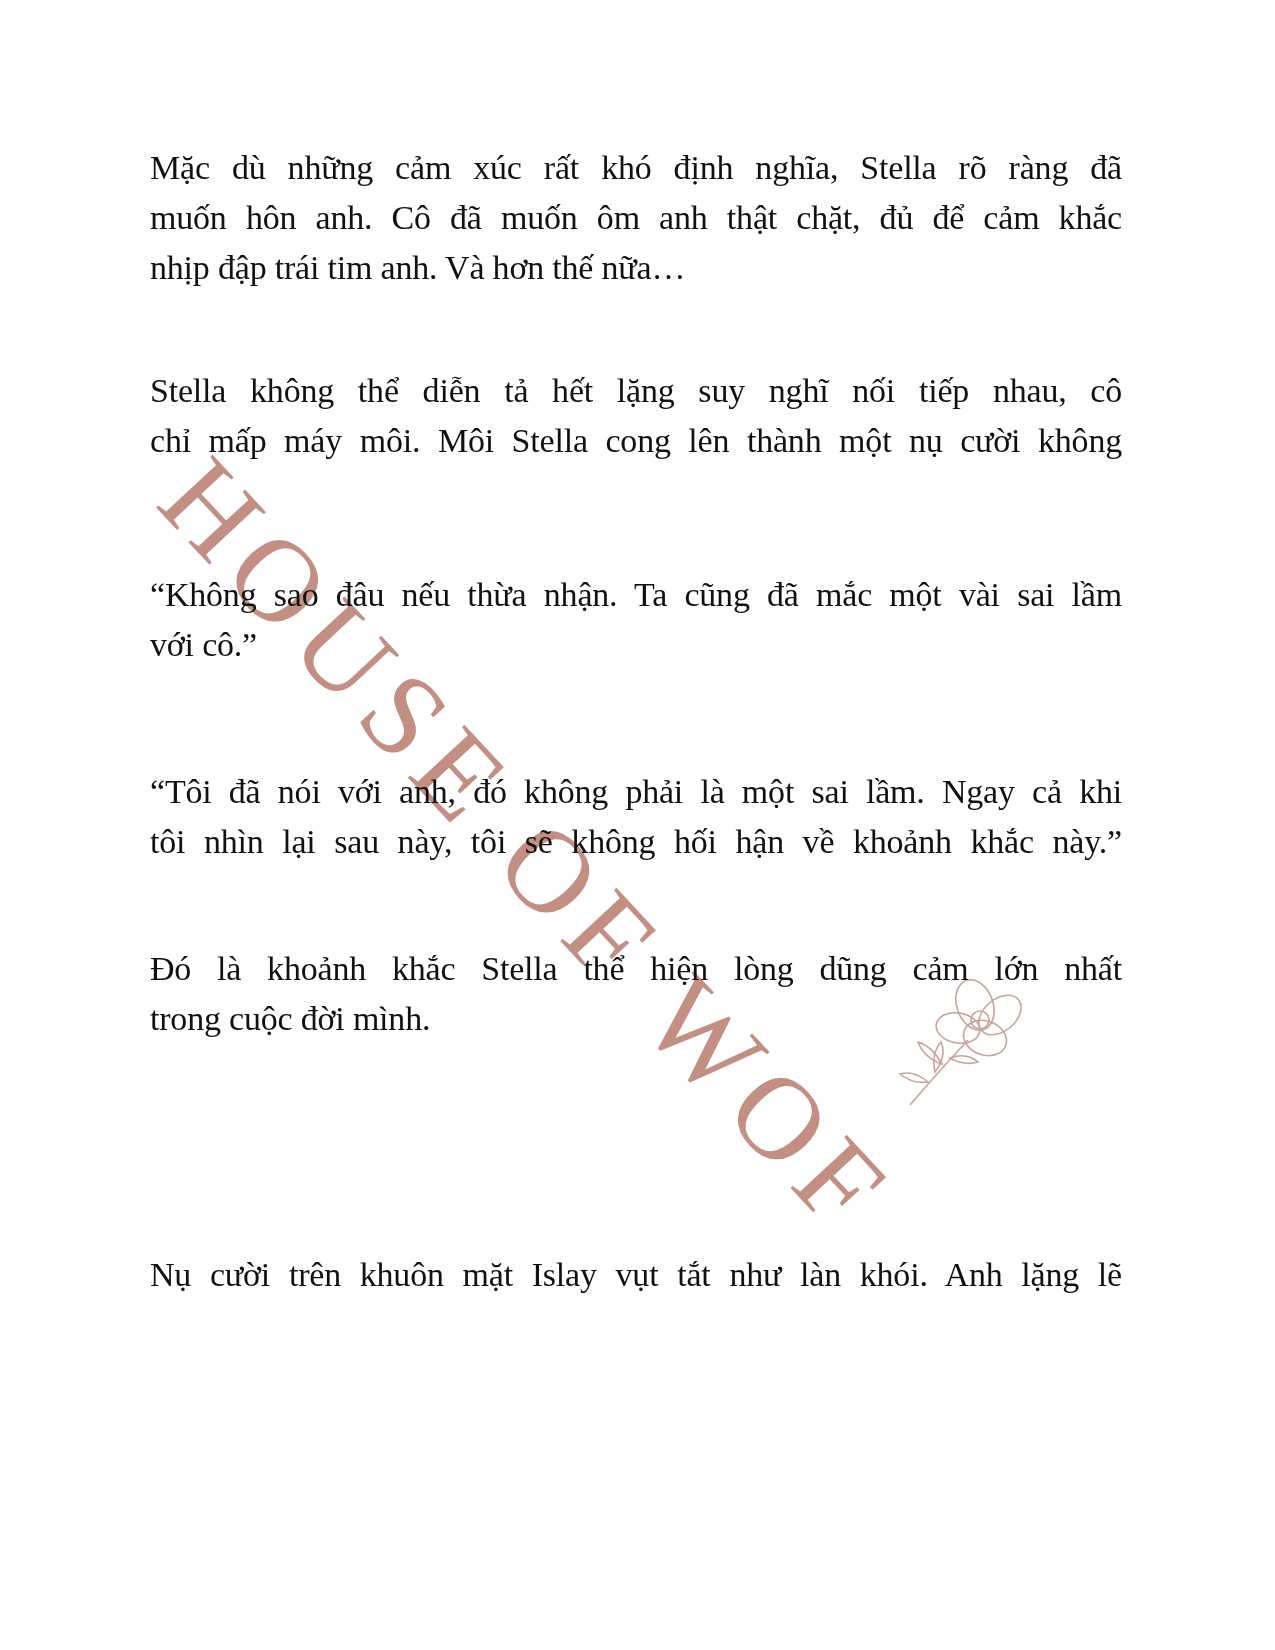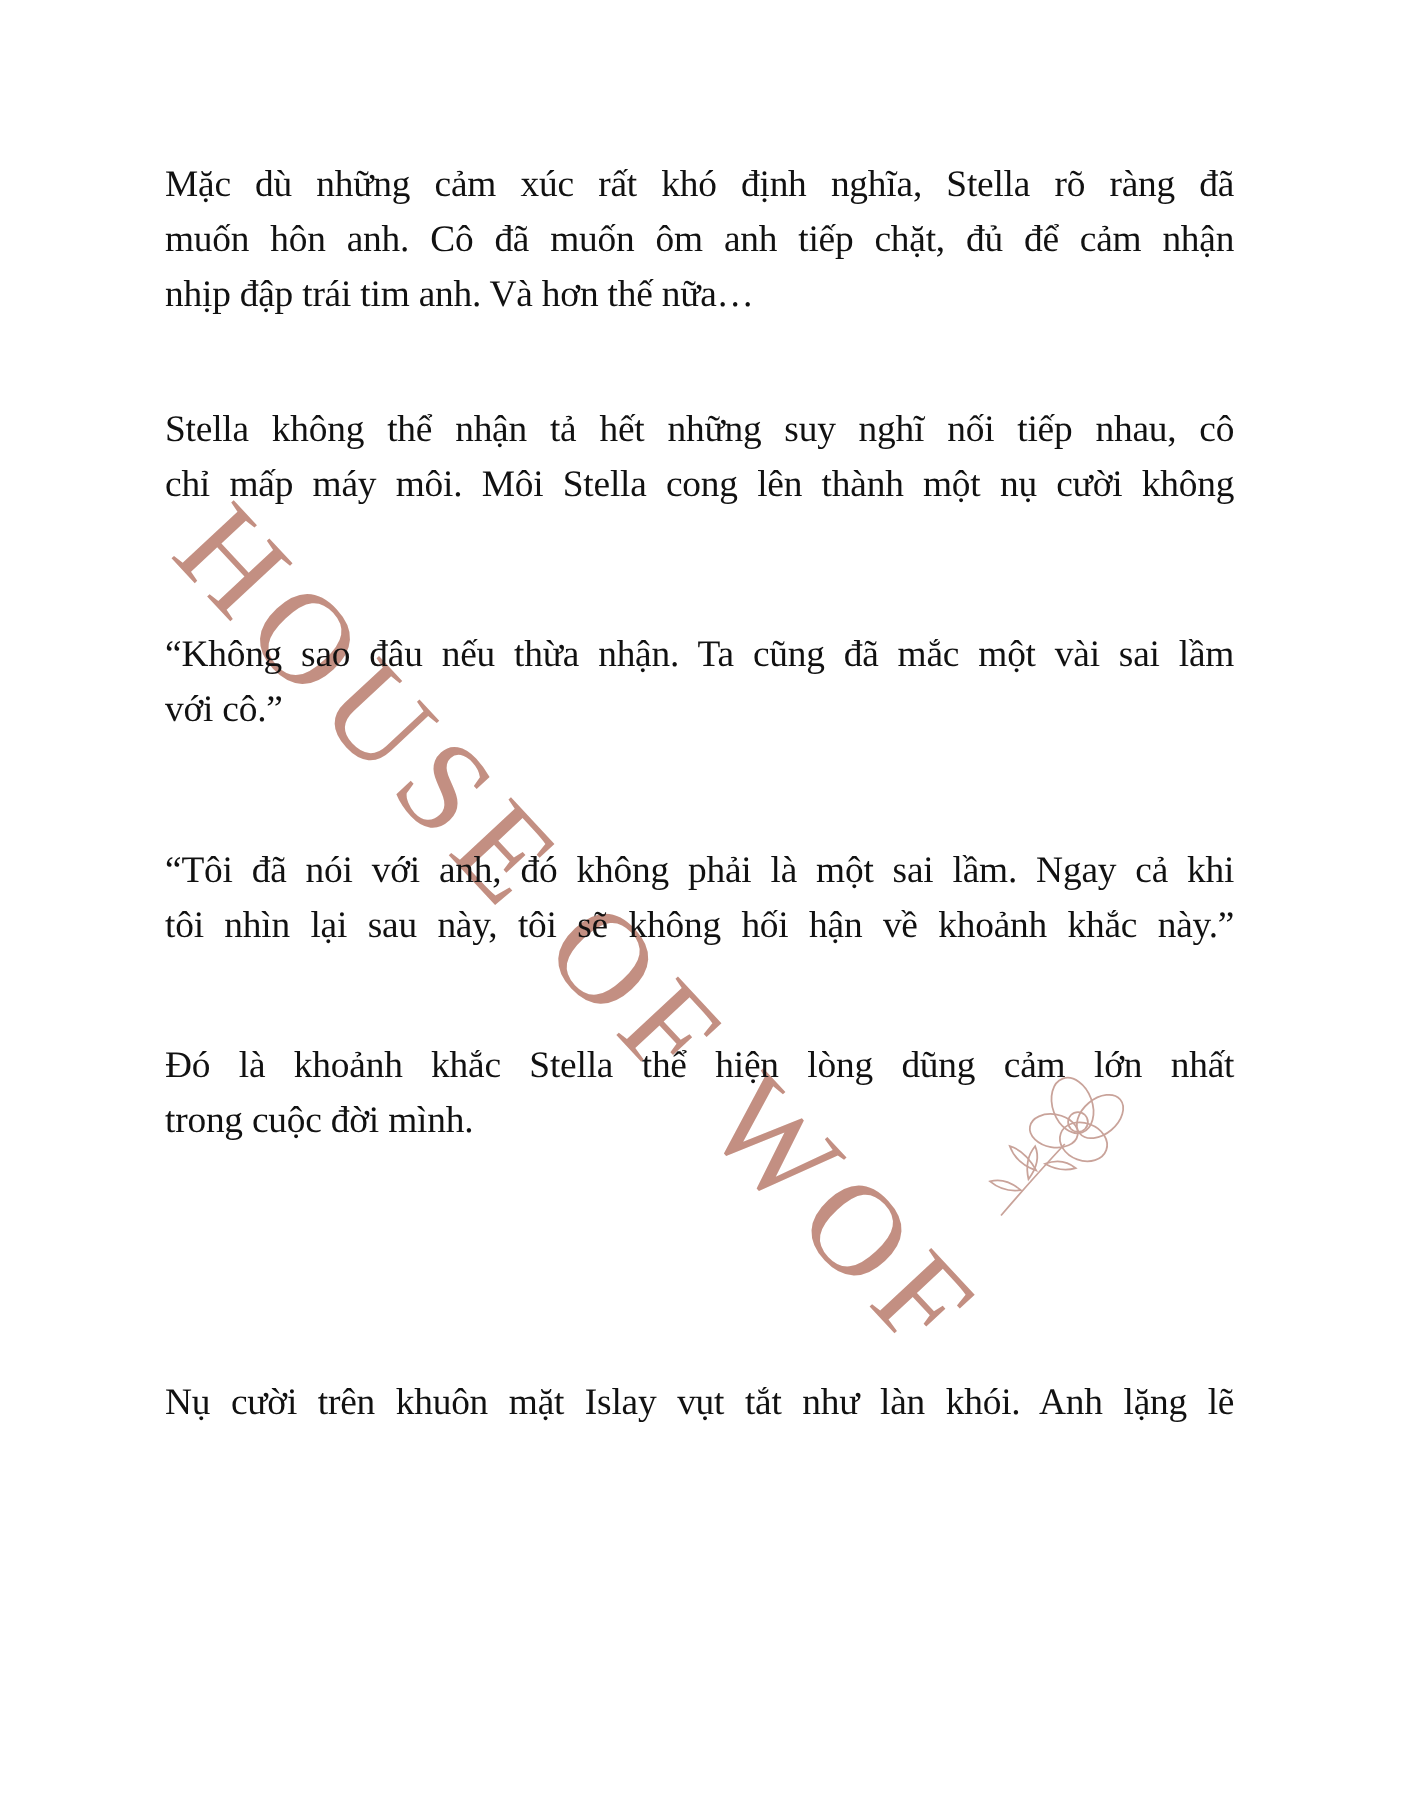--- a/index.html
+++ b/index.html
@@ -61,26 +61,26 @@
       <path d="M88 80 Q60 110 30 145"></path>
       <path d="M62 104 q-18 -6 -24 -22 q14 4 24 22z"></path>
       <path d="M55 112 q-4 -18 6 -30 q6 14 -6 30z"></path>
       <path d="M48 122 q-16 2 -28 -8 q14 -4 28 8z"></path>
       <path d="M70 98 q14 8 28 4 q-12 -10 -28 -4z"></path>
     </g>
   </svg>
 
   <p class="para justify" style="top:143px">
     <span class="line">Mặc dù những cảm xúc rất khó định nghĩa, Stella rõ ràng đã</span>
-    <span class="line">muốn hôn anh. Cô đã muốn ôm anh tiếp chặt, đủ để cảm nhận</span>
+    <span class="line">muốn hôn anh. Cô đã muốn ôm anh thật chặt, đủ để cảm khắc</span>
     <span class="line" style="text-align-last:left">nhịp đập trái tim anh. Và hơn thế nữa…</span>
   </p>
 
   <p class="para justify" style="top:366px">
-    <span class="line">Stella không thể nhận tả hết những suy nghĩ nối tiếp nhau, cô</span>
+    <span class="line">Stella không thể diễn tả hết lặng suy nghĩ nối tiếp nhau, cô</span>
     <span class="line">chỉ mấp máy môi. Môi Stella cong lên thành một nụ cười không</span>
   </p>
 
   <p class="para justify" style="top:570px">
     <span class="line">“Không sao đâu nếu thừa nhận. Ta cũng đã mắc một vài sai lầm</span>
     <span class="line" style="text-align-last:left">với cô.”</span>
   </p>
 
   <p class="para justify" style="top:767px">
     <span class="line">“Tôi đã nói với anh, đó không phải là một sai lầm. Ngay cả khi</span>

